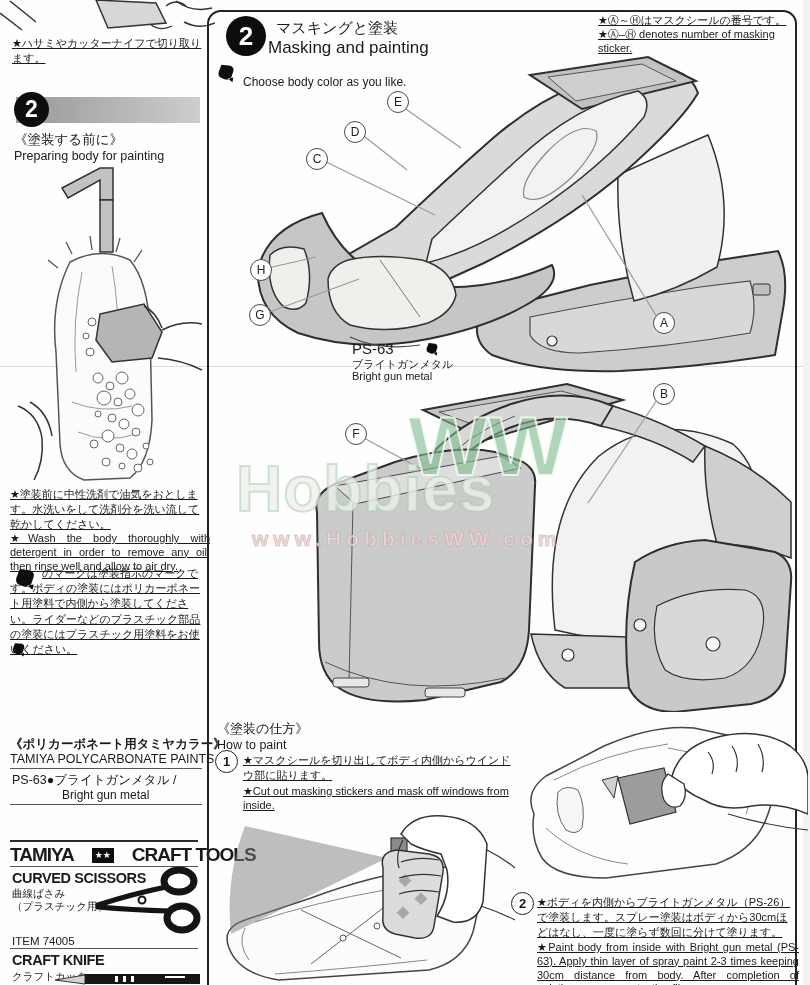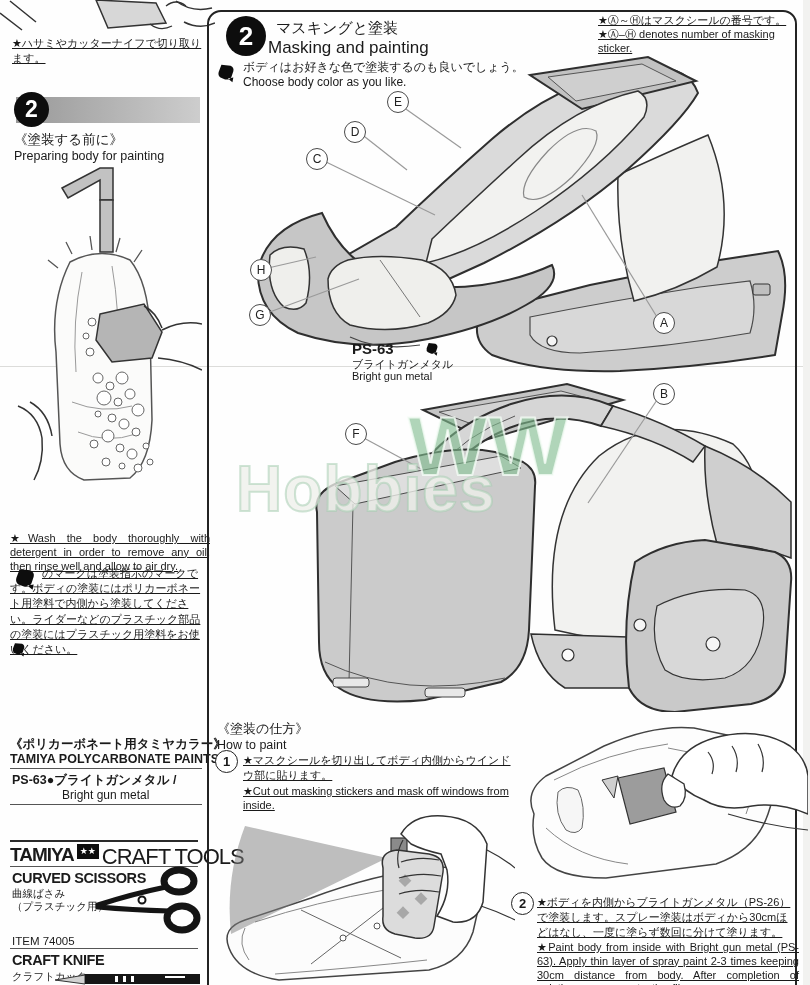--- a/index.html
+++ b/index.html
@@ -2,21 +2,21 @@
 <html><head>
 <meta charset="utf-8">
 <style>
   html,body{margin:0;padding:0;background:#ffffff;}
   #page{position:relative;width:810px;height:985px;background:#fefefe;overflow:hidden;
         font-family:"Liberation Sans","DejaVu Sans",sans-serif;color:#1a1a1a;}
   .abs{position:absolute;}
   .jp{line-height:1.38;}
   .en{line-height:1.25;}
   .small{font-size:11px;text-decoration:underline;}
-  .b{font-weight:bold;text-align:right;}
+  .b{font-weight:normal;text-align:right;}
   
   .panel-frame{left:207px;top:10px;width:586px;height:1020px;border:2px solid #232323;border-radius:14px;}
   .fold-line{left:0;top:366px;width:810px;height:1px;background:#dcdcda;}
   .edge-strip{left:803px;top:0;width:7px;height:985px;background:#f2f2f0;}
   
   .disc{background:#0d0d0d;color:#ffffff;border-radius:50%;display:flex;align-items:center;justify-content:center;font-weight:bold;}
   .disc.big{width:40px;height:40px;font-size:26px;}
   .disc.mid{width:35px;height:35px;font-size:23px;}
   
   .stepc{width:21px;height:21px;border:1.6px solid #222;border-radius:50%;background:#fff;
@@ -85,43 +85,44 @@
         <circle cx="108" cy="286" r="4"></circle>
         <circle cx="120" cy="292" r="5"></circle>
       <circle cx="134" cy="284" r="3"></circle>
         <circle cx="94" cy="300" r="4"></circle>
         <circle cx="110" cy="304" r="3"></circle>
       <circle cx="126" cy="306" r="4"></circle>
         <circle cx="138" cy="300" r="3"></circle>
     </g>
   </svg>
 
+  <div class="abs small jp" style="left:10px;top:487px;width:196px">★塗装前に中性洗剤で油気をおとします。水洗いをして洗剤分を洗い流して乾かしてください。</div>
   <div class="abs small en" style="left:10px;top:532px;width:200px;text-align:justify">★Wash the body thoroughly with detergent in order to remove any oil, then rinse well and allow to air dry.</div>
 
   <svg class="abs" style="left:12px;top:566px" width="26" height="26" viewBox="0 0 24 24">
     <path d="M7,3 L17,4 Q21,6 20,10 L18,16 Q16,20 11,19 L6,17 Q3,15 4,11 Z M14,18 L19,22 L20,17 Z" fill="#0d0d0d"></path>
   </svg>
   <div class="abs small jp" style="left:10px;top:566px;width:198px;text-indent:32px">のマークは塗装指示のマークです。ボディの塗装にはポリカーボネート用塗料で内側から塗装してください。ライダーなどのプラスチック部品の塗装にはプラスチック用塗料をお使いください。</div>
 
   <svg class="abs" style="left:10px;top:641px" width="17" height="17" viewBox="0 0 24 24">
     <path d="M7,3 L17,4 Q21,6 20,10 L18,16 Q16,20 11,19 L6,17 Q3,15 4,11 Z M14,18 L19,22 L20,17 Z" fill="#0d0d0d"></path>
   </svg>
 
   <div class="abs jp" style="left:10px;top:736px;font-size:12.5px;font-weight:700">《ポリカーボネート用タミヤカラー》</div>
   <div class="abs en b" style="left:10px;top:752px;font-size:12.5px">TAMIYA POLYCARBONATE PAINTS</div>
   <div class="abs hr-thin" style="left:10px;top:768px;width:192px"></div>
   <div class="abs jp b" style="left:12px;top:772px;font-size:12.5px">PS-63●ブライトガンメタル /</div>
   <div class="abs en" style="left:62px;top:788px;font-size:12px">Bright gun metal</div>
   <div class="abs hr-thin" style="left:10px;top:804px;width:192px"></div>
 
   <div class="abs hr" style="left:10px;top:840px;width:188px"></div>
-  <div class="abs" style="left:10px;top:844px;display:flex;align-items:flex-start;gap:3px">
+  <div class="abs" style="left:10px;top:844px;display:flex;align-items:center;gap:18px">
     <span style="font-size:19px;font-weight:800;letter-spacing:-1px">TAMIYA</span>
     <span style="background:#0d0d0d;color:#fff;font-size:9px;padding:3px 3px;letter-spacing:0;line-height:1">★★</span>
-    <span style="font-size:22px;font-weight:400;letter-spacing:-1px">CRAFT TOOLS</span>
+    <span style="font-size:19px;font-weight:700;letter-spacing:-1px">CRAFT TOOLS</span>
   </div>
   <div class="abs hr-thin" style="left:10px;top:866px;width:188px"></div>
 
   <div class="abs toolhead" style="left:12px;top:870px">CURVED SCISSORS</div>
   <div class="abs jp" style="left:12px;top:886px;font-size:10.5px">曲線ばさみ</div>
   <div class="abs jp" style="left:12px;top:899px;font-size:10.5px">（プラスチック用）</div>
 
   <svg class="abs" style="left:92px;top:862px" width="112" height="78" viewBox="0 0 112 78">
     <g stroke="#141414" fill="none">
       <ellipse cx="87" cy="19" rx="15" ry="11" stroke-width="7"></ellipse>
@@ -153,21 +154,20 @@
   <div class="abs disc big" style="left:226px;top:16px">2</div>
   <div class="abs jp" style="left:276px;top:18px;font-size:15px">マスキングと塗装</div>
   <div class="abs en" style="left:268px;top:37px;font-size:17px">Masking and painting</div>
 
   <div class="abs small jp" style="left:598px;top:13px;width:195px">★Ⓐ～Ⓗはマスクシールの番号です。</div>
   <div class="abs small en" style="left:598px;top:28px;width:195px">★Ⓐ–Ⓗ denotes number of masking sticker.</div>
 
   <svg class="abs" style="left:215px;top:62px" width="22" height="22" viewBox="0 0 24 24">
     <path d="M7,3 L17,4 Q21,6 20,10 L18,16 Q16,20 11,19 L6,17 Q3,15 4,11 Z M14,18 L19,22 L20,17 Z" fill="#0d0d0d"></path>
   </svg>
-  <div class="abs jp" style="left:243px;top:59px;font-size:12px">ボディはお好きな色で塗装するのも良いでしょう。</div>
   <div class="abs en" style="left:243px;top:75px;font-size:12px">Choose body color as you like.</div>
 
   <svg class="abs" style="left:230px;top:55px" width="560" height="320" viewBox="0 0 560 320">
 
     <path d="M250,258 L360,230 L470,208 L548,196 Q560,220 552,260 L545,300 Q470,312 390,316 Q310,318 262,300 Q240,285 250,258 Z" fill="#cdcdcd" stroke="#2f2f2f" stroke-width="2"></path>
     <path d="M300,262 Q380,246 470,232 L520,226 Q528,252 520,278 Q440,292 350,298 Q310,298 300,280 Z" fill="#d8d8d8" stroke="#4a4a4a" stroke-width="1.2"></path>
     <circle cx="322" cy="286" r="5" fill="#f5f5f5" stroke="#333" stroke-width="1.2"></circle>
     <rect x="523" y="229" width="17" height="11" rx="2" fill="#bfbfbf" stroke="#333" stroke-width="1"></rect>
 
     <path d="M388,120 Q440,96 478,80 Q505,146 487,212 Q446,236 404,246 Q386,184 388,120 Z" fill="#f1f1ef" stroke="#333" stroke-width="1.5"></path>
@@ -241,20 +241,21 @@
       <line x1="57" y1="55" x2="118" y2="88"></line>
       <line x1="354" y1="15" x2="283" y2="121"></line>
     </g>
   </svg>
 
   <div class="abs callout" style="left:345px;top:423px">F</div>
   <div class="abs callout" style="left:653px;top:383px">B</div>
 
   <div class="abs wm wm-ww" style="left:408px;top:398px">WW</div>
   <div class="abs wm wm-hob" style="left:236px;top:452px">Hobbies</div>
+  <div class="abs wm wm-url" style="left:252px;top:527px">www.HobbiesWW.com</div>
 
   <div class="abs jp" style="left:217px;top:720px;font-size:13px">《塗装の仕方》</div>
   <div class="abs en" style="left:217px;top:738px;font-size:12.5px">How to paint</div>
 
   <div class="abs stepc" style="left:215px;top:750px">1</div>
   <div class="abs small jp" style="left:243px;top:753px;width:278px">★マスクシールを切り出してボディ内側からウインドウ部に貼ります。</div>
   <div class="abs small en" style="left:243px;top:785px;width:290px">★Cut out masking stickers and mask off windows from inside.</div>
 
   <svg class="abs" style="left:518px;top:718px" width="290" height="175" viewBox="0 0 290 175">
     <path d="M16,96 Q6,74 28,58 L86,28 Q136,6 176,10 L242,24 Q268,30 264,52 L250,96 Q238,132 198,146 L88,160 Q38,160 24,140 Q12,120 16,96 Z" fill="#fdfdfd" stroke="#444" stroke-width="1.5"></path>

